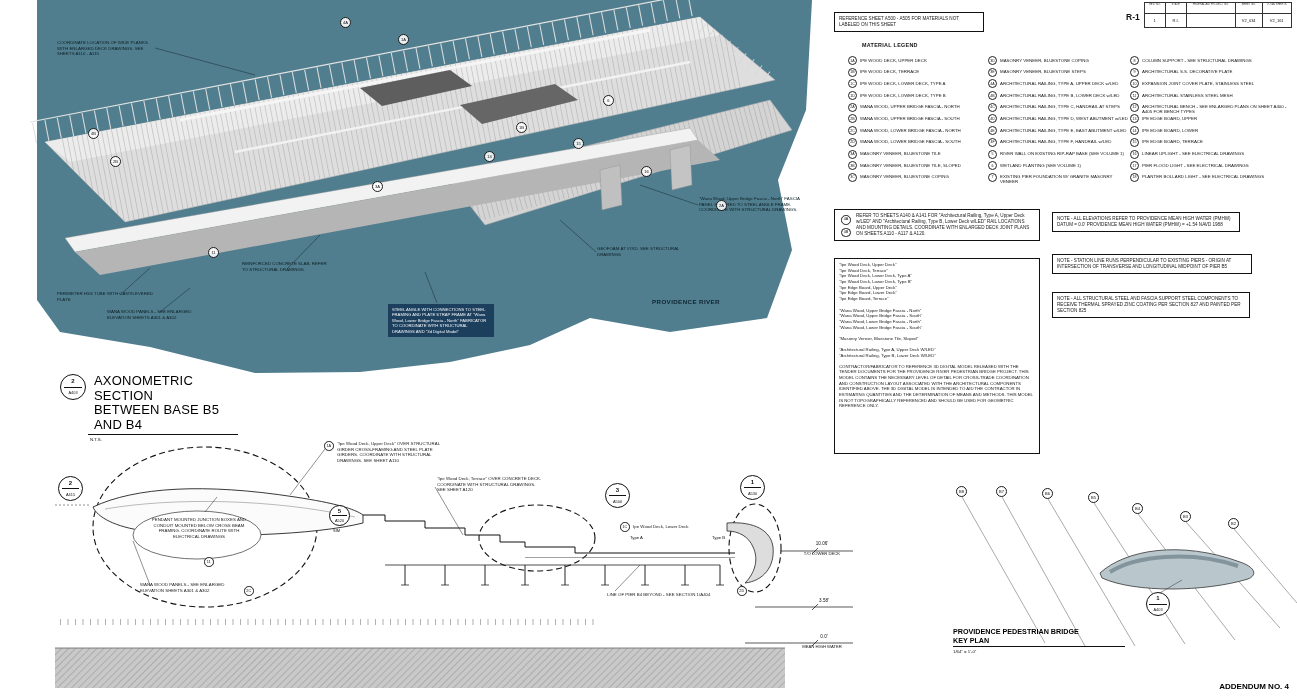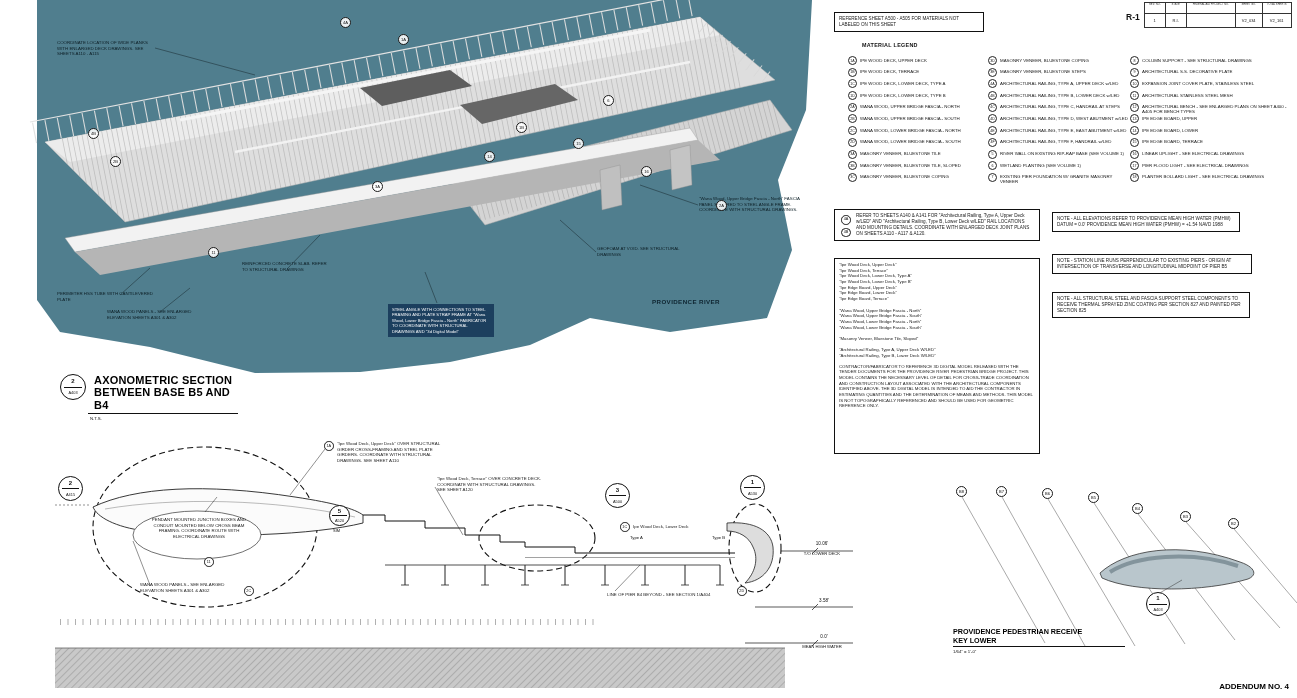--- a/index.html
+++ b/index.html
@@ -20,21 +20,21 @@
   .tagc.sm{width:9.5px;height:9.5px;font-size:3.8px;}
   
   .dmark{position:absolute;border:0.9px solid #111;border-radius:50%;background:#fff;display:flex;
          flex-direction:column;align-items:center;box-sizing:border-box;overflow:hidden;}
   .dmark .num{font-size:6px;font-weight:bold;line-height:1;flex:1;display:flex;align-items:center;border-bottom:0.8px solid #111;width:78%;justify-content:center;}
   .dmark .sheet-no{font-size:3.9px;line-height:1;flex:1;display:flex;align-items:center;justify-content:center;}
   .simtxt{position:absolute;font-size:4px;color:#111;}
   
   .dwg-title-wrap{position:absolute;}
   .dwg-title-row{display:flex;align-items:flex-start;border-bottom:0.9px solid #111;padding-bottom:2px;}
-  .dwg-title{font-weight:bold;font-size:11px;line-height:1.12;letter-spacing:.2px;margin-left:6px;color:#000;}
+  .dwg-title{font-weight:normal;font-size:13px;line-height:1.12;letter-spacing:.2px;margin-left:6px;color:#000;}
   .dwg-scale{font-size:4.3px;margin-top:2px;margin-left:2px;}
   
   .note-box{position:absolute;border:0.9px solid #111;background:#fff;padding:3px 4px;font-size:4.6px;line-height:1.32;box-sizing:border-box;color:#1a1a1a;}
   .legend-title{position:absolute;font-size:5.4px;font-weight:bold;letter-spacing:.3px;}
   .legend-col{position:absolute;display:flex;flex-direction:column;}
   .legend-item{display:flex;align-items:flex-start;height:11.7px;}
   .legend-item .lt{flex:0 0 auto;width:9px;height:9px;border:0.6px solid #222;border-radius:50%;font-size:3.6px;
                    display:flex;align-items:center;justify-content:center;box-sizing:border-box;}
   .legend-item .ll{font-size:4.4px;line-height:1.15;padding-left:3px;padding-top:1.5px;color:#161616;}
   .mn-line{font-size:4.3px;line-height:1.32;min-height:5.7px;white-space:nowrap;}
@@ -495,22 +495,22 @@
   <span class="tagc" style="left:1132px;top:503px;">B4</span>
   <span class="tagc" style="left:1180px;top:511px;">B3</span>
   <span class="tagc" style="left:1228px;top:518px;">B2</span>
 
   <div class="dmark" style="left:1146px;top:592px;width:24px;height:24px;">
     <span class="num">1</span>
     <span class="sheet-no">A403</span>
   </div>
 
   <div class="abs" style="left:953px;top:628px;">
-    <div class="kp-title">PROVIDENCE PEDESTRIAN RECEIVE</div>
-    <div class="kp-title">KEY LOWER</div>
+    <div class="kp-title">PROVIDENCE PEDESTRIAN BRIDGE</div>
+    <div class="kp-title">KEY PLAN</div>
     <div class="kp-underline"></div>
     <div class="kp-scale">1/64" = 1'-0"</div>
   </div>
 
   <div class="rev-wrap" style="left:1126px;top:2px;">
     <span class="rev-label">R-1</span>
     <div class="rev-table">
       <div class="rev-col" style="width:20px;">
         <div class="rev-h">REV. NO.</div>
         <div class="rev-v">1</div>

